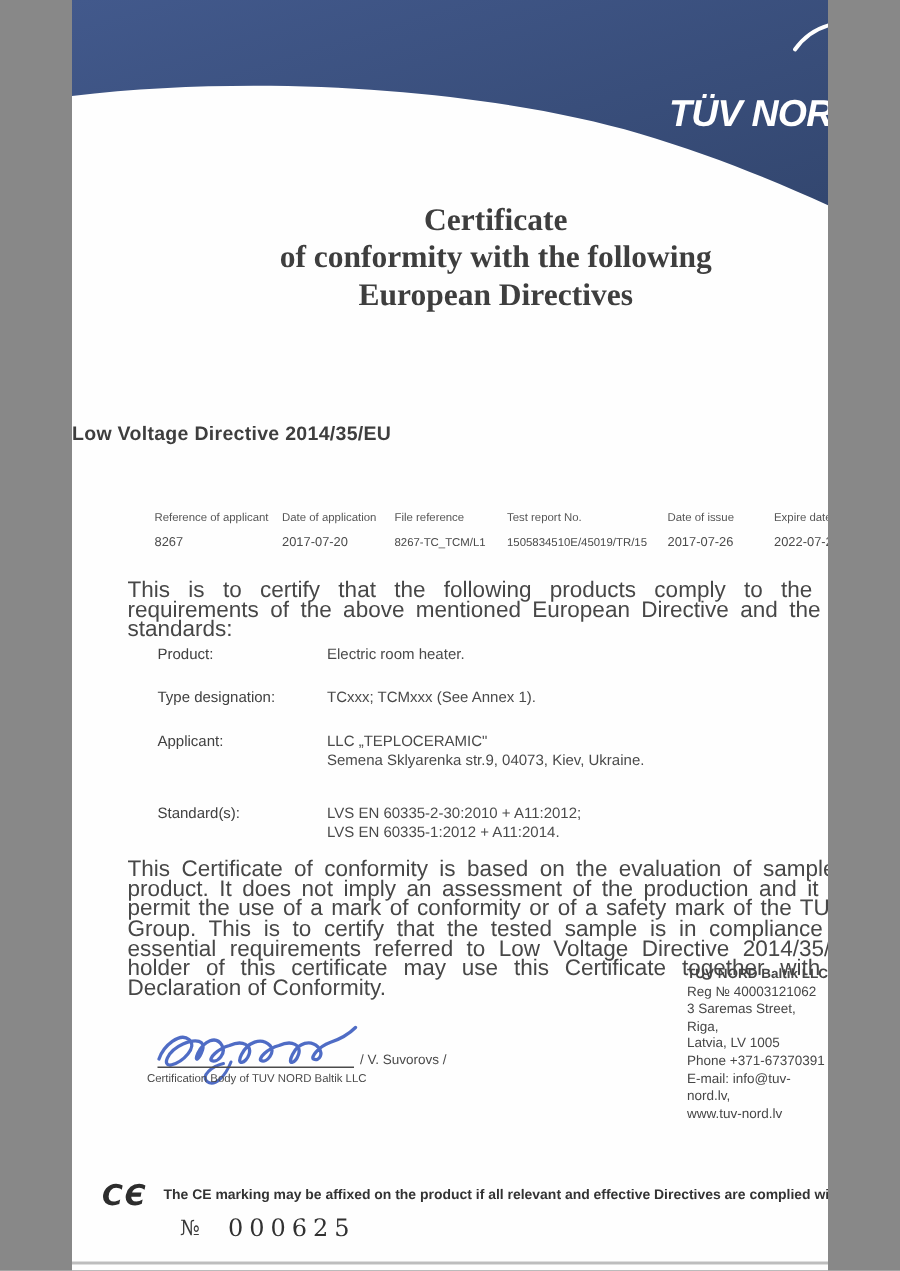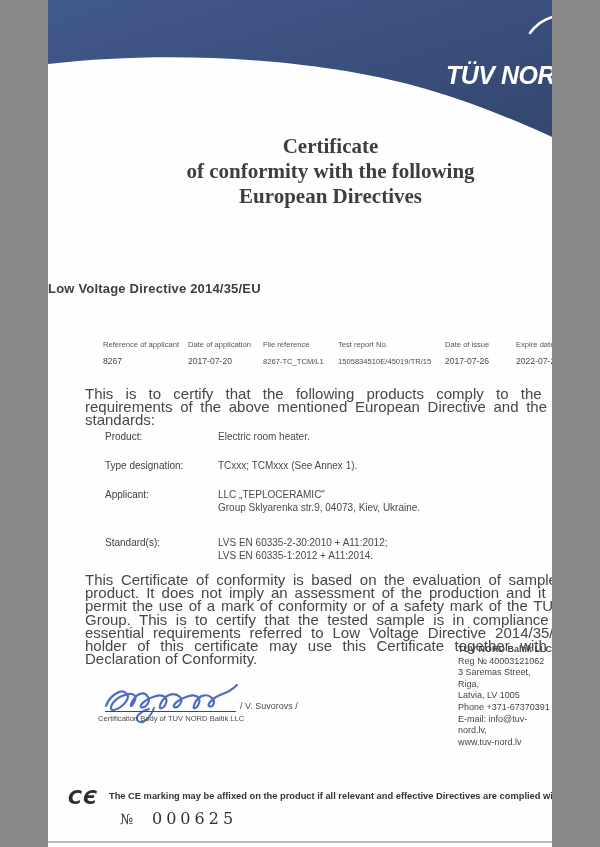--- a/index.html
+++ b/index.html
@@ -93,21 +93,21 @@
   <div class="abs para" style="top:387px">This is to certify that the following products comply to the essential requirements of the above mentioned European Directive and the following standards:</div>
 
   <div class="abs f-label" style="top:431px">Product:</div>
   <div class="abs f-value" style="top:431px">Electric room heater.</div>
 
   <div class="abs f-label" style="top:460px">Type designation:</div>
   <div class="abs f-value" style="top:460px">TCxxx; TCMxxx (See Annex 1).</div>
 
   <div class="abs f-label" style="top:489px">Applicant:</div>
   <div class="abs f-value" style="top:489px">LLC „TEPLOCERAMIC"</div>
-  <div class="abs f-value" style="top:502px">Group Sklyarenka str.9, 04073, Kiev, Ukraine.</div>
+  <div class="abs f-value" style="top:502px">Semena Sklyarenka str.9, 04073, Kiev, Ukraine.</div>
 
   <div class="abs f-label" style="top:537px">Standard(s):</div>
   <div class="abs f-value" style="top:537px">LVS EN 60335-2-30:2010 + A11:2012;</div>
   <div class="abs f-value" style="top:550px">LVS EN 60335-1:2012 + A11:2014.</div>
 
   <div class="abs para" style="top:573px">This Certificate of conformity is based on the evaluation of samples of the product. It does not imply an assessment of the production and it does not permit the use of a mark of conformity or of a safety mark of the TUV NORD Group. This is to certify that the tested sample is in compliance with the essential requirements referred to Low Voltage Directive 2014/35/EU. The holder of this certificate may use this Certificate together with his EU-Declaration of Conformity.</div>
 
   <div class="abs issuer">
     <div class="bold">TUV NORD Baltik LLC</div>
     <div>Reg № 40003121062</div>

